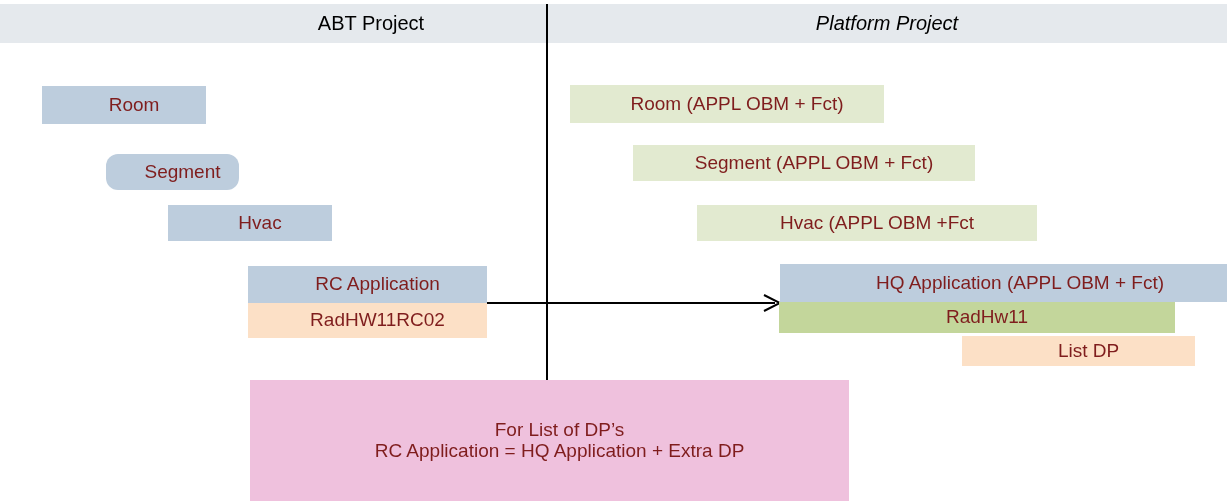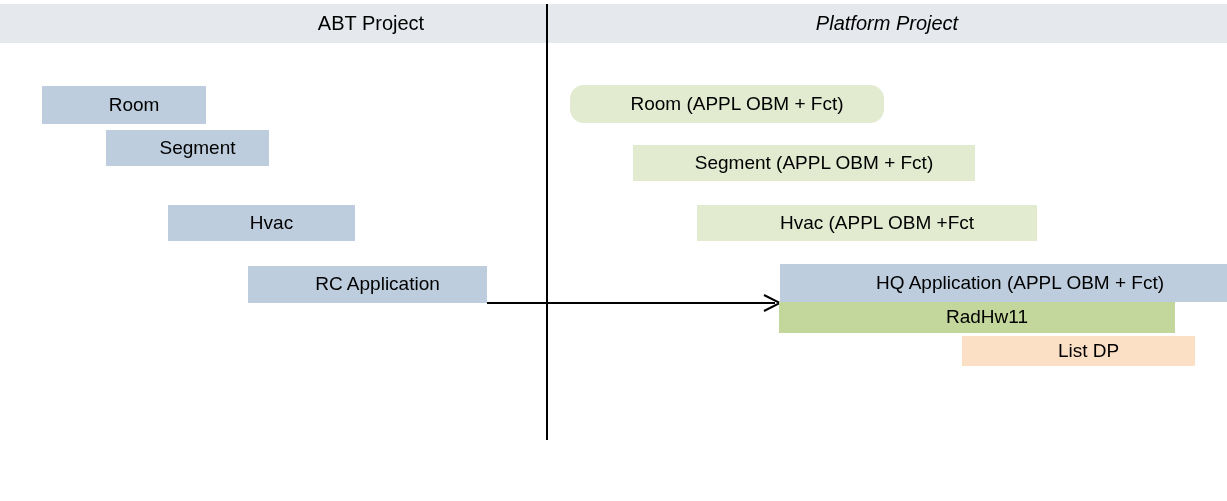--- a/index.html
+++ b/index.html
@@ -52,21 +52,21 @@
   }
 
   
   .box {
     position: absolute;
     box-sizing: border-box;
     display: flex;
     align-items: center;
     justify-content: center;
     font-size: 19px;
-    color: #000000;
+    color: #7f1d1d;
     white-space: nowrap;
     line-height: 1.1;
     padding-left: 20px;
   }
   .box.blue   { background: #bdcddd; }
   .box.green  { background: #e2ead0; }
   .box.olive  { background: #c3d69b; }
   .box.peach  { background: #fce0c6; }
   .box.pink   { background: #efc1dd; }
 
@@ -92,40 +92,45 @@
 <div id="canvas">
 
   <div class="header-band"></div>
   <div class="header-title left">ABT Project</div>
   <div class="header-title right">Platform  Project</div>
 
   <div class="divider"></div>
 
   <div class="box blue" style="left:42px;  top:86px;  width:164px; height:38px;">Room</div>
 
-  <div class="box blue" style="left:106px; top:130px; width:163px; height:36px;">Segment</div>
+  <div class="box blue" style="left:106px; top:154px; width:133px; height:36px;border-radius:12px;">Segment</div>
 
-  <div class="box blue" style="left:168px; top:205px; width:187px; height:36px;">Hvac</div>
+  <div class="box blue" style="left:168px; top:205px; width:164px; height:36px;">Hvac</div>
 
   <div class="box blue" style="left:248px; top:266px; width:239px; height:37px;">RC Application</div>
 
+  <div class="box peach" style="left:248px; top:303px; width:239px; height:35px;">RadHW11RC02</div>
 
   <div class="arrow-wrap">
     <svg width="295" height="22" viewBox="0 0 295 22" xmlns="http://www.w3.org/2000/svg">
       <line x1="0" y1="11" x2="288" y2="11" stroke="#000000" stroke-width="2"></line>
       <polyline points="277,3 293,11 277,19" fill="none" stroke="#000000" stroke-width="2"></polyline>
     </svg>
   </div>
 
-  <div class="box green" style="left:570px; top:85px;  width:314px; height:38px;border-radius:14px;">Room (APPL OBM + Fct)</div>
+  <div class="box green" style="left:570px; top:85px;  width:314px; height:38px;">Room (APPL OBM + Fct)</div>
 
   <div class="box green" style="left:633px; top:145px; width:342px; height:36px;">Segment (APPL OBM + Fct)</div>
 
   <div class="box green" style="left:697px; top:205px; width:340px; height:36px;">Hvac (APPL OBM +Fct</div>
 
   <div class="box blue" style="left:780px; top:264px; width:460px; height:38px;">HQ Application  (APPL OBM + Fct)</div>
 
   <div class="box olive" style="left:779px; top:302px; width:396px; height:31px;">RadHw11</div>
 
   <div class="box peach" style="left:962px; top:336px; width:233px; height:30px;">List DP</div>
 
+  <div class="box pink" style="left:250px; top:380px; width:599px; height:121px;">
+    <span class="line">For List of DP’s</span>
+    <span class="line">RC Application  =  HQ Application  +  Extra DP</span>
+  </div>
 
 </div>
 
 </body></html>

